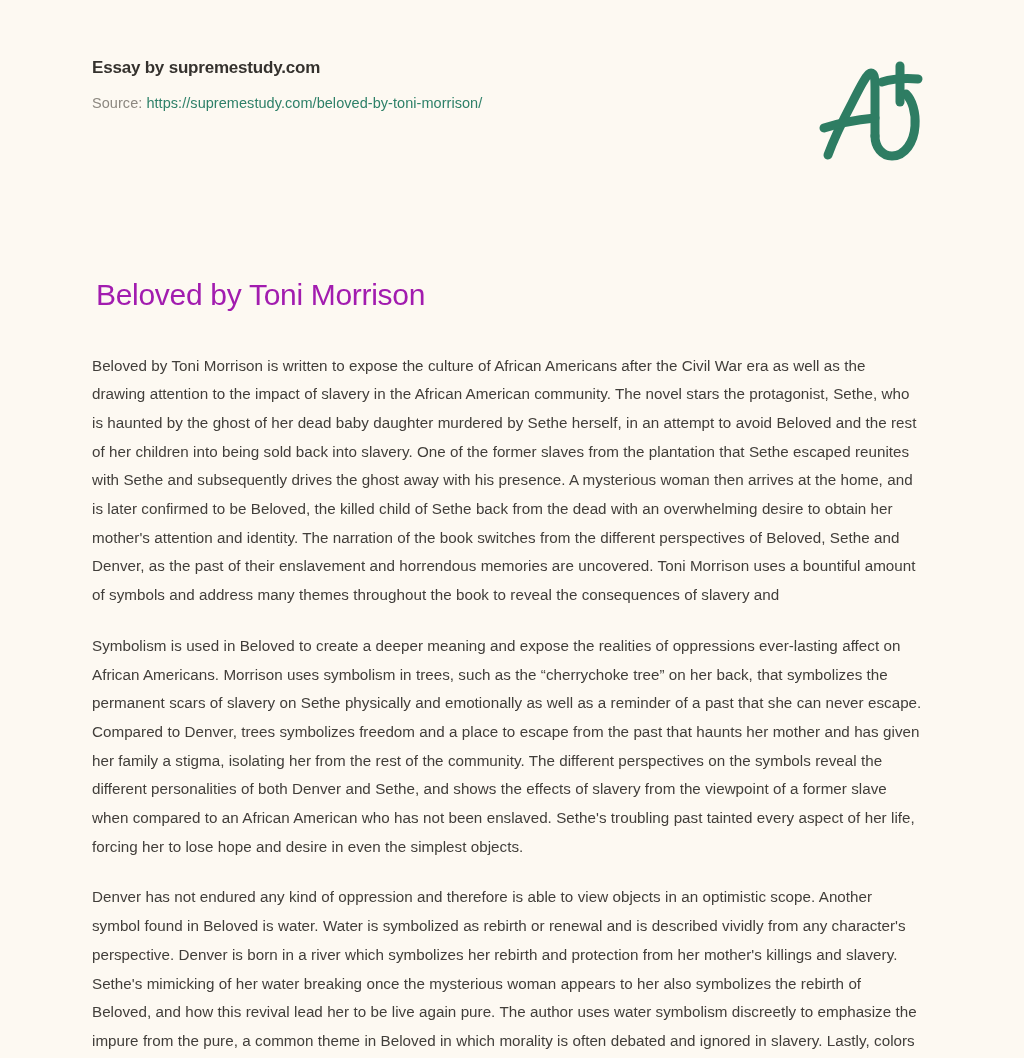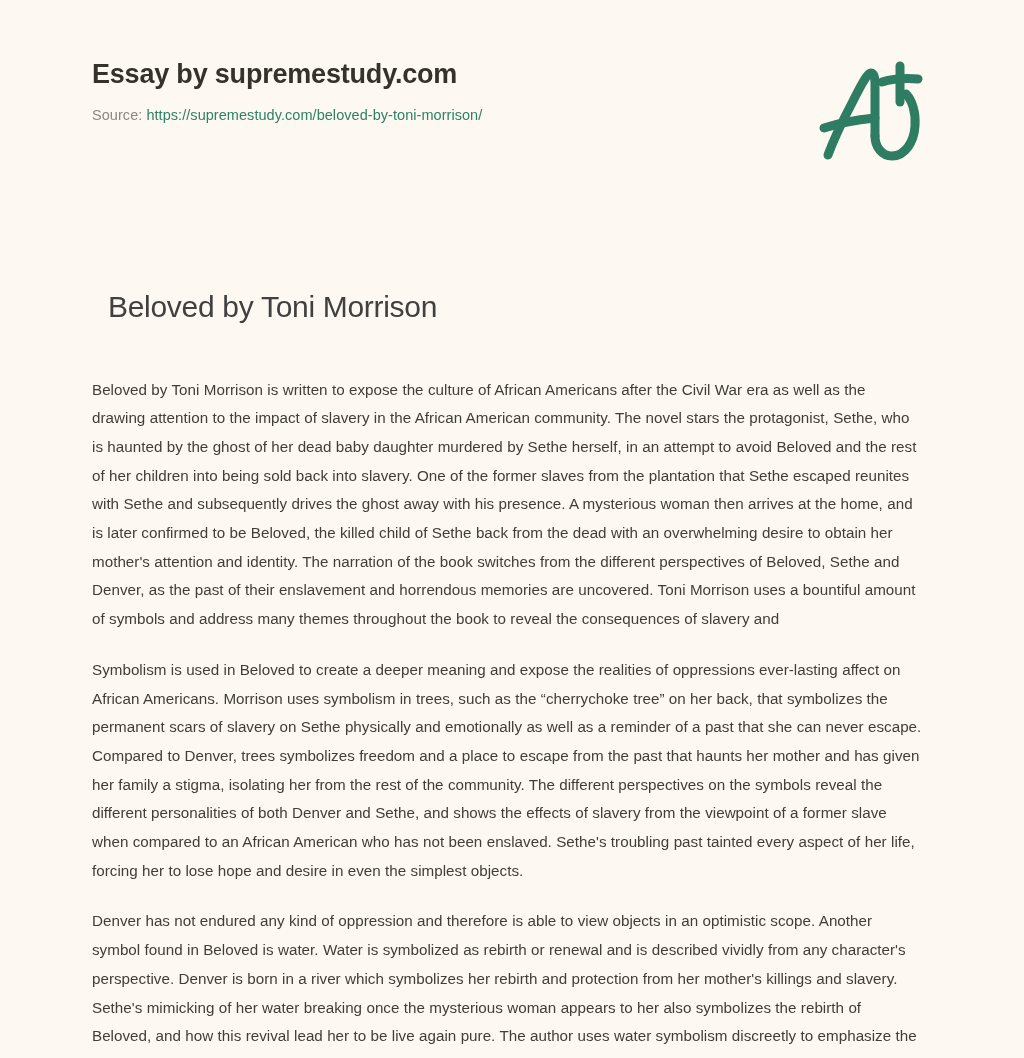--- a/index.html
+++ b/index.html
@@ -22,21 +22,21 @@
     padding: 0 92px;
   }
 
   
   .header {
     position: relative;
     padding-top: 58px;
     min-height: 112px;
   }
   .brand-line {
-    font-size: 27px;
+    font-size: 17px;
     font-weight: 700;
     letter-spacing: -0.2px;
     color: #35322e;
     line-height: 1.2;
     margin: 0;
   }
   .source-line {
     margin: 16px 0 16px 0;
     font-size: 14.5px;
     line-height: 1.3;
@@ -52,27 +52,27 @@
     position: absolute;
     top: 58px;
     right: 0;
     width: 120px;
     height: 108px;
   }
   .logo svg { display: block; width: 120px; height: 108px; }
 
   
   .doc-title {
-    margin: 16px;
+    margin: 4px;
     padding-top: 102px;
     font-size: 30px;
     font-weight: 400;
     line-height: 1.25;
     letter-spacing: -0.3px;
-    color: #404040;
+    color: #a21caf;
   }
 
   
   .article {
     padding-top: 34px;
     width: 846px;
   }
   .article p {
     margin: 0 16px 22px 0;
     font-size: 15.2px;

